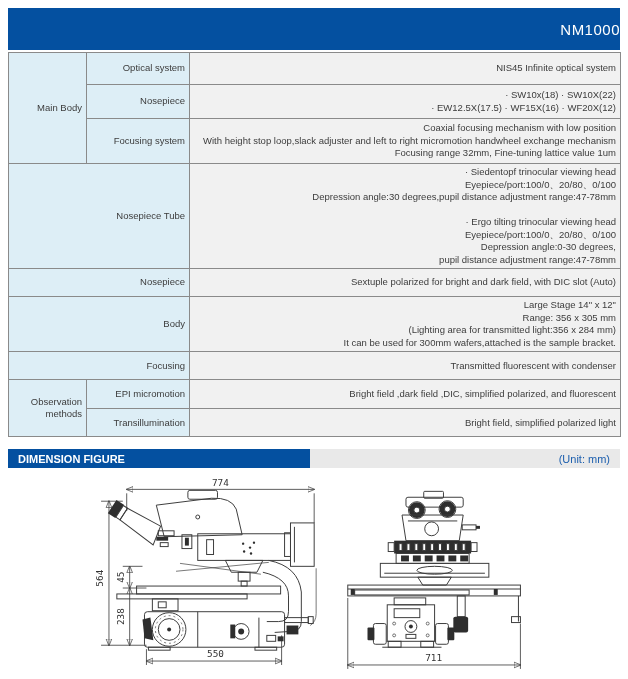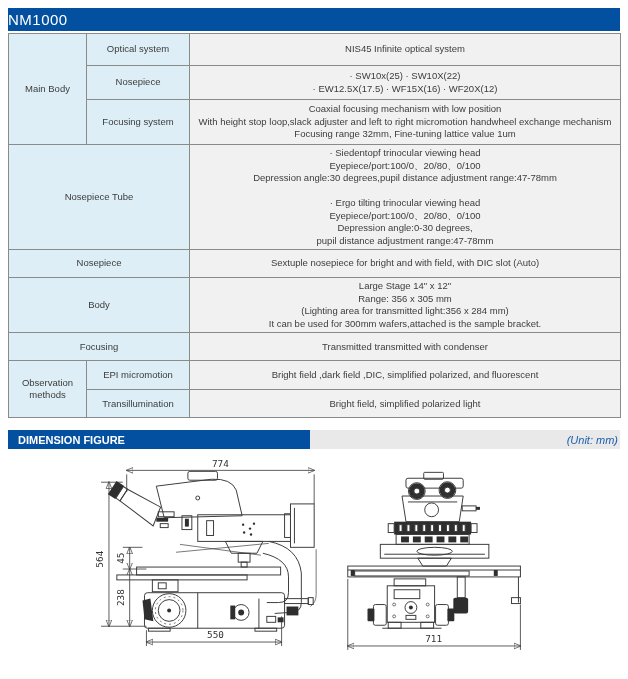--- a/index.html
+++ b/index.html
@@ -1,40 +1,40 @@
 <!DOCTYPE html>
 <html><head>
 <meta charset="utf-8">
 <style>
   html,body { margin:0; padding:0; background:#fff; }
   body { width:628px; height:679px; font-family:"Liberation Sans", sans-serif; }
   .page { padding:8px; box-sizing:border-box; }
 
   .title-bar {
-    height:23px; background:#0450a0; color:#fff;
-    display:flex; align-items:center; justify-content:flex-start;
+    height:42px; background:#0450a0; color:#fff;
+    display:flex; align-items:center; justify-content:flex-end;
     font-size:15px; letter-spacing:0.5px;
   }
 
   table.spec { width:612px; border-collapse:collapse; table-layout:fixed; margin-top:2px; }
   table.spec td {
-    border:1px solid #8a8a8a; text-align:center; vertical-align:middle;
+    border:1px solid #8a8a8a; text-align:right; vertical-align:middle;
     font-size:9.5px; color:#3c3c3c; line-height:1.32; padding:2px 4px;
   }
   td.lbl { background:#ddeef6; }
   td.val { background:#f1f1f1; white-space:pre-line; padding:2px 8px;margin-top:16px; }
 
   .dim-bar { margin-top:12px; display:flex; height:19px; }
   .dim-bar .bar-left {
     width:302px; background:#0450a0; color:#fff; font-weight:bold;
     font-size:11px; display:flex; align-items:center; padding-left:10px; box-sizing:border-box;
   }
   .dim-bar .bar-right {
     flex:1; background:#e9e9e9; color:#1d5fae; font-size:11px;
-    display:flex; align-items:center; justify-content:flex-end; padding-right:2px;font-style:italic;
+    display:flex; align-items:center; justify-content:flex-end; padding-right:10px;
   }
 
   .figs { display:flex; margin-top:8px; align-items:flex-start; }
   .figs svg.fig-left { margin-left:24px; }
 
   .fig line, .fig path, .fig rect, .fig circle, .fig polygon, .fig ellipse {
     stroke:#3c3c3c; stroke-width:1; fill:none;
   }
   .fig .dim { stroke:#4a4a4a; stroke-width:0.9; }
   .fig .thin { stroke-width:0.7; }
@@ -61,21 +61,21 @@
         <col style="width:431px">
       </colgroup>
     <tbody>
         <tr style="height:32px">
       <td class="lbl" rowspan="3">Main Body</td>
       <td class="lbl">Optical system</td>
       <td class="val">NIS45 Infinite optical system</td>
     </tr>
     <tr style="height:34px">
       <td class="lbl">Nosepiece</td>
-      <td class="val">· SW10x(25) · SW10X(22)
+      <td class="val">· SW10x(18) · SW10X(22)
 · EW12.5X(17.5) · WF15X(16) · WF20X(12)</td>
     </tr>
     <tr style="height:45px">
       <td class="lbl">Focusing system</td>
       <td class="val">Coaxial focusing mechanism with low position
 With height stop loop,slack adjuster and left to right micromotion handwheel exchange mechanism
 Focusing range 32mm, Fine-tuning lattice value 1um</td>
     </tr>
     <tr style="height:93px">
       <td class="lbl" colspan="2">Nosepiece Tube</td>
@@ -83,32 +83,32 @@
 Eyepiece/port:100/0、20/80、0/100
 Depression angle:30 degrees,pupil distance adjustment range:47-78mm
 
 · Ergo tilting trinocular viewing head
 Eyepiece/port:100/0、20/80、0/100
 Depression angle:0-30 degrees,
 pupil distance adjustment range:47-78mm</td>
     </tr>
     <tr style="height:28px">
       <td class="lbl" colspan="2">Nosepiece</td>
-      <td class="val">Sextuple nosepiece for bright and with field, with DIC slot (Auto)</td>
+      <td class="val">Sextuple polarized for bright and dark field, with DIC slot (Auto)</td>
     </tr>
     <tr style="height:53px">
       <td class="lbl" colspan="2">Body</td>
       <td class="val">Large Stage 14"  x 12"
 Range: 356 x 305 mm
 (Lighting area for transmitted light:356 x 284 mm)
 It can be used for 300mm wafers,attached is the sample bracket.</td>
     </tr>
     <tr style="height:28px">
       <td class="lbl" colspan="2">Focusing</td>
-      <td class="val">Transmitted transmitted with condenser</td>
+      <td class="val">Transmitted fluorescent with condenser</td>
     </tr>
     <tr style="height:29px">
       <td class="lbl" rowspan="2">Observation methods</td>
       <td class="lbl">EPI micromotion</td>
       <td class="val">Bright field ,dark field ,DIC, simplified polarized, and fluorescent</td>
     </tr>
     <tr style="height:28px">
       <td class="lbl">Transillumination</td>
       <td class="val">Bright field, simplified polarized light</td>
     </tr>

